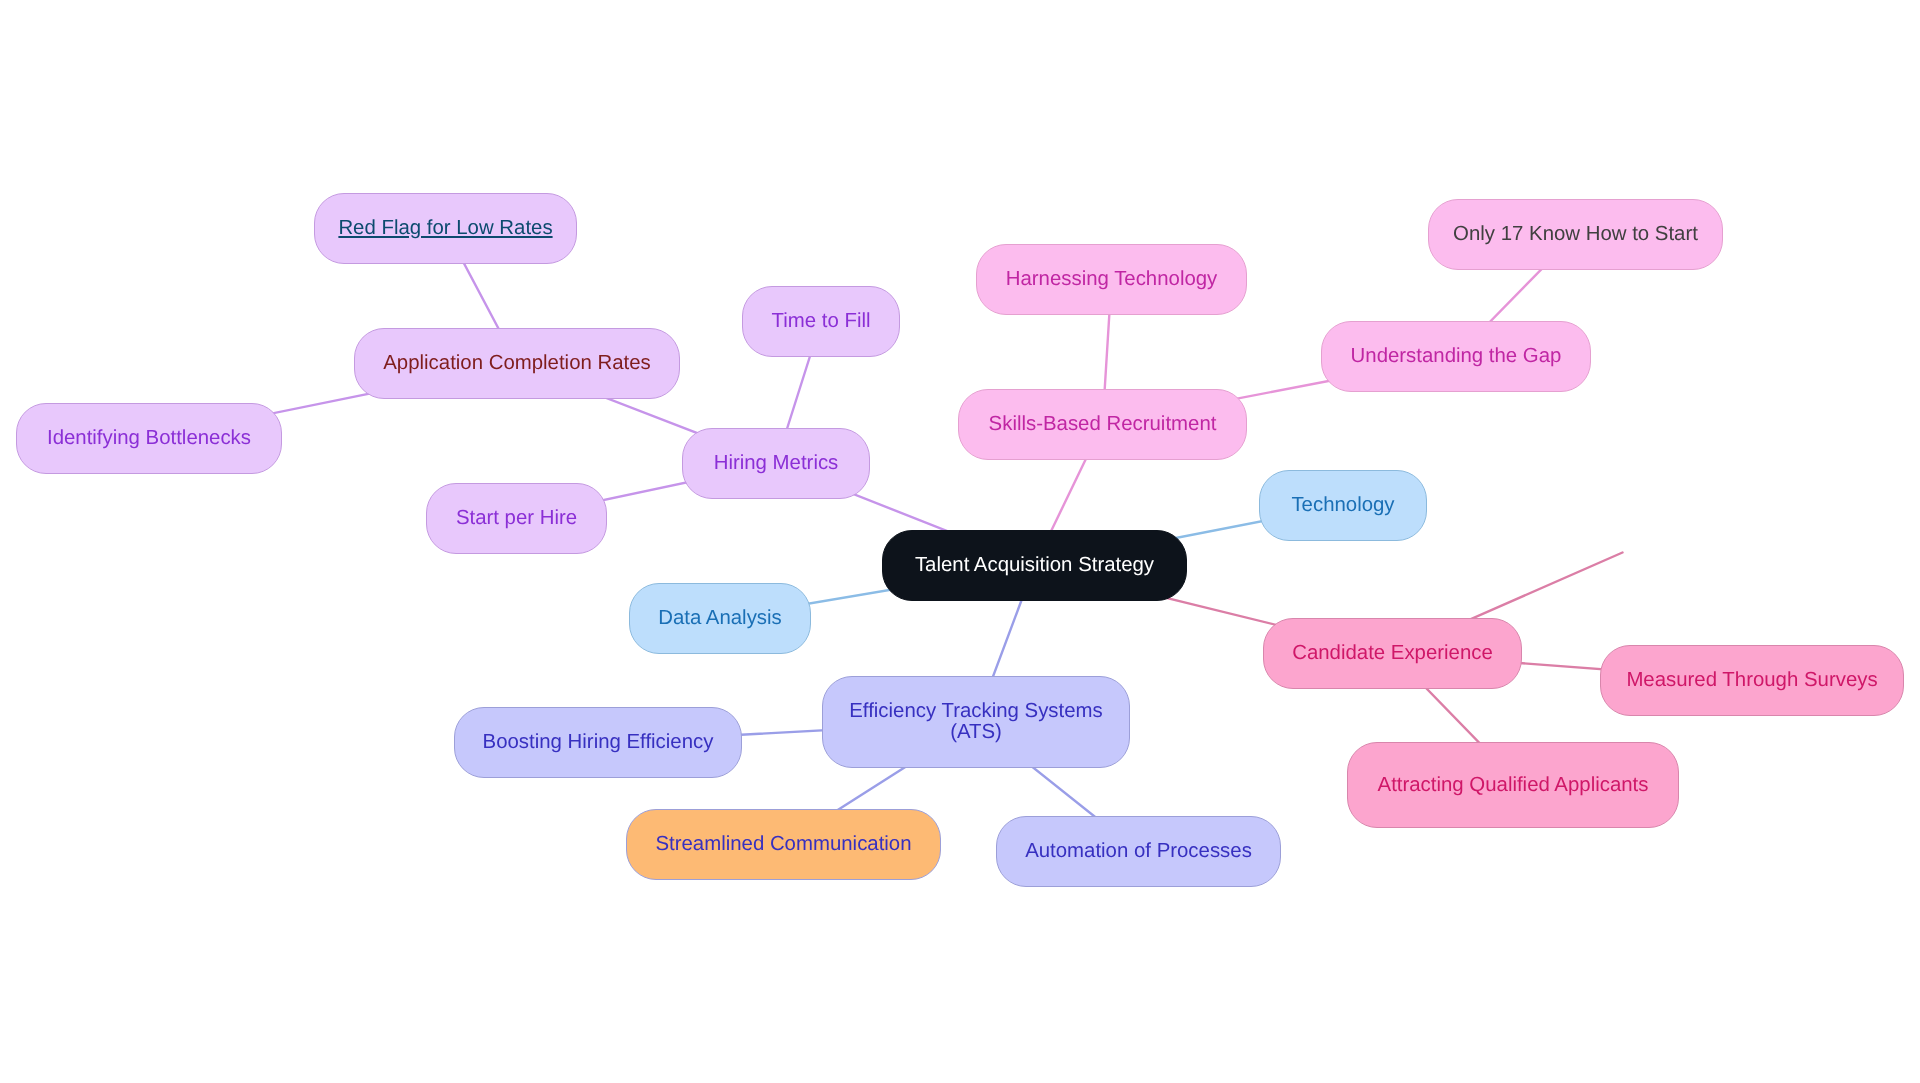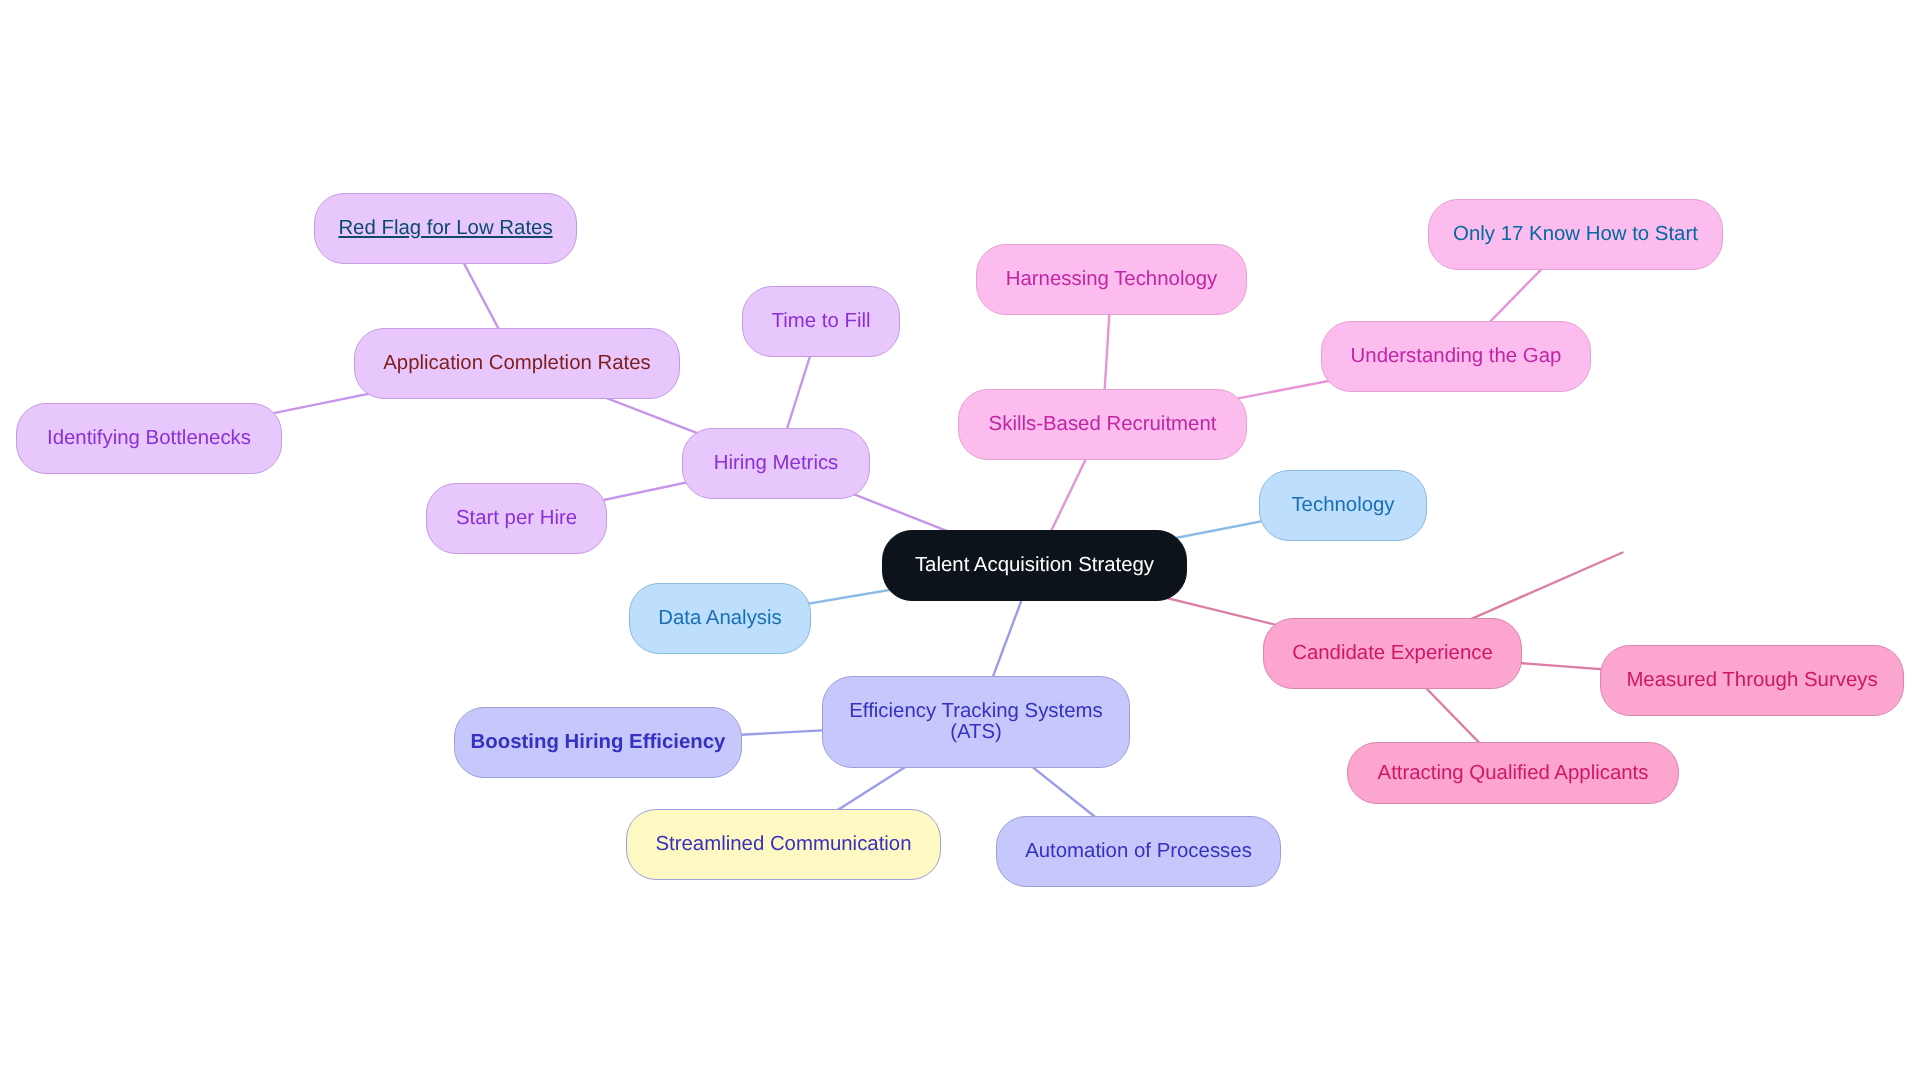--- a/index.html
+++ b/index.html
@@ -80,25 +80,25 @@
   <div class="node node--root" style="left: 882px; top: 530px; width: 305px; height: 71px; background: rgb(13, 19, 27); color: rgb(255, 255, 255); border-color: rgb(13, 19, 27);">Talent Acquisition Strategy</div>
   <div class="node node--purple" style="left: 682px; top: 428px; width: 188px; height: 71px; background: rgb(232, 200, 252); color: rgb(139, 47, 214); border-color: rgb(196, 154, 224);">Hiring Metrics</div>
   <div class="node node--purple" style="left: 354px; top: 328px; width: 326px; height: 71px; background: rgb(232, 200, 252); color: #7f1d1d; border-color: rgb(196, 154, 224);">Application Completion Rates</div>
   <div class="node node--purple" style="left: 314px; top: 193px; width: 263px; height: 71px; background: rgb(232, 200, 252); color: #0c4a6e; border-color: rgb(196, 154, 224); text-decoration: underline;">Red Flag for Low Rates</div>
   <div class="node node--purple" style="left: 16px; top: 403px; width: 266px; height: 71px; background: rgb(232, 200, 252); color: rgb(139, 47, 214); border-color: rgb(196, 154, 224);">Identifying Bottlenecks</div>
   <div class="node node--purple" style="left: 426px; top: 483px; width: 181px; height: 71px; background: rgb(232, 200, 252); color: rgb(139, 47, 214); border-color: rgb(196, 154, 224);">Start per Hire</div>
   <div class="node node--purple" style="left: 742px; top: 286px; width: 158px; height: 71px; background: rgb(232, 200, 252); color: rgb(139, 47, 214); border-color: rgb(196, 154, 224);">Time to Fill</div>
   <div class="node node--magenta" style="left: 958px; top: 389px; width: 289px; height: 71px; background: rgb(252, 188, 238); color: rgb(192, 38, 163); border-color: rgb(229, 160, 208);">Skills-Based Recruitment</div>
   <div class="node node--magenta" style="left: 976px; top: 244px; width: 271px; height: 71px; background: rgb(252, 188, 238); color: rgb(192, 38, 163); border-color: rgb(229, 160, 208);">Harnessing Technology</div>
   <div class="node node--magenta" style="left: 1321px; top: 321px; width: 270px; height: 71px; background: rgb(252, 188, 238); color: rgb(192, 38, 163); border-color: rgb(229, 160, 208);">Understanding the Gap</div>
-  <div class="node node--magenta" style="left: 1428px; top: 199px; width: 295px; height: 71px; background: rgb(252, 188, 238); color: #0369a1; border-color: rgb(229, 160, 208);">Only 17 Know How to Start</div>
+  <div class="node node--magenta" style="left: 1428px; top: 199px; width: 295px; height: 71px; background: rgb(252, 188, 238); color: #404040; border-color: rgb(229, 160, 208);">Only 17 Know How to Start</div>
   <div class="node node--lightblue" style="left: 1259px; top: 470px; width: 168px; height: 71px; background: rgb(189, 222, 252); color: rgb(26, 111, 181); border-color: rgb(140, 186, 221);">Technology</div>
   <div class="node node--lightblue" style="left: 629px; top: 583px; width: 182px; height: 71px; background: rgb(189, 222, 252); color: rgb(26, 111, 181); border-color: rgb(140, 186, 221);">Data Analysis</div>
   <div class="node node--pink" style="left: 1263px; top: 618px; width: 259px; height: 71px; background: rgb(252, 165, 206); color: rgb(207, 23, 104); border-color: rgb(216, 134, 172);">Candidate Experience</div>
   <div class="node node--pink" style="left: 1600px; top: 645px; width: 304px; height: 71px; background: rgb(252, 165, 206); color: rgb(207, 23, 104); border-color: rgb(216, 134, 172);">Measured Through Surveys</div>
-  <div class="node node--pink" style="left: 1347px; top: 742px; width: 332px; height: 62px; background: rgb(252, 165, 206); color: rgb(207, 23, 104); border-color: rgb(216, 134, 172);">Attracting Qualified Applicants</div>
+  <div class="node node--pink" style="left: 1347px; top: 742px; width: 332px; height: 86px; background: rgb(252, 165, 206); color: rgb(207, 23, 104); border-color: rgb(216, 134, 172);">Attracting Qualified Applicants</div>
   <div class="node node--periwinkle" style="left: 822px; top: 676px; width: 308px; height: 92px; background: rgb(198, 200, 252); color: rgb(55, 48, 192); border-color: rgb(156, 159, 216);">Efficiency Tracking Systems
 (ATS)</div>
-  <div class="node node--periwinkle" style="left: 454px; top: 707px; width: 288px; height: 71px; background: rgb(198, 200, 252); color: rgb(55, 48, 192); border-color: rgb(156, 159, 216); font-weight: bold;">Boosting Hiring Efficiency</div>
-  <div class="node node--periwinkle" style="left: 626px; top: 809px; width: 315px; height: 71px; background: #fef9c3; color: rgb(55, 48, 192); border-color: rgb(156, 159, 216);">Streamlined Communication</div>
+  <div class="node node--periwinkle" style="left: 454px; top: 707px; width: 288px; height: 71px; background: rgb(198, 200, 252); color: rgb(55, 48, 192); border-color: rgb(156, 159, 216);">Boosting Hiring Efficiency</div>
+  <div class="node node--periwinkle" style="left: 626px; top: 809px; width: 315px; height: 71px; background: #fdba74; color: rgb(55, 48, 192); border-color: rgb(156, 159, 216);">Streamlined Communication</div>
   <div class="node node--periwinkle" style="left: 996px; top: 816px; width: 285px; height: 71px; background: rgb(198, 200, 252); color: rgb(55, 48, 192); border-color: rgb(156, 159, 216);">Automation of Processes</div>
 
 </div>
 
 </body></html>

